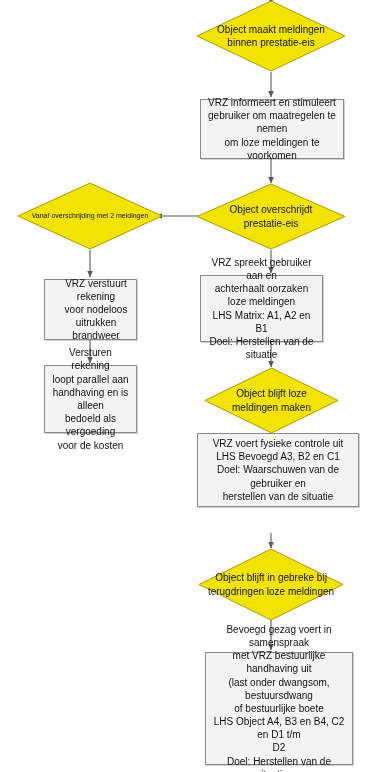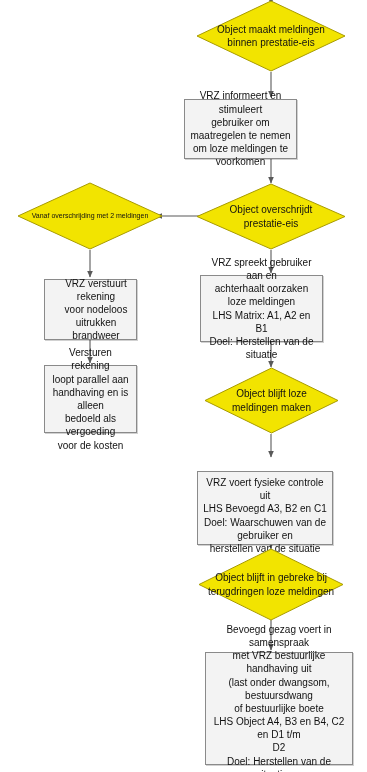--- a/index.html
+++ b/index.html
@@ -115,21 +115,21 @@
   <div class="diamond-wrap" style="left:196px; top:0px; width:150px; height:72px;">
     <svg class="dshape" width="150" height="72" viewBox="0 0 150 72" xmlns="http://www.w3.org/2000/svg">
       <polygon points="75,1 149,36 75,71 1,36" fill="#F2E400" stroke="#A89B00" stroke-width="1"></polygon>
     </svg>
     <div class="diamond-label t75">
       <span class="ln">Object maakt meldingen
 binnen prestatie-eis</span>
     </div>
   </div>
 
-  <div class="node box t75" style="left:184px; top:99px; width:113px; height:60px;">
+  <div class="node box t75" style="left:200px; top:99px; width:144px; height:60px;">
     <span class="ln">VRZ informeert en stimuleert
 gebruiker om maatregelen te nemen
 om loze meldingen te voorkomen</span>
   </div>
 
   <div class="diamond-wrap" style="left:196px; top:183px; width:150px; height:67px;">
     <svg class="dshape" width="150" height="67" viewBox="0 0 150 67" xmlns="http://www.w3.org/2000/svg">
       <polygon points="75,1 149,33.5 75,66 1,33.5" fill="#F2E400" stroke="#A89B00" stroke-width="1"></polygon>
     </svg>
     <div class="diamond-label t75">
@@ -173,21 +173,21 @@
   <div class="diamond-wrap" style="left:204px; top:367px; width:135px; height:67px;">
     <svg class="dshape" width="135" height="67" viewBox="0 0 135 67" xmlns="http://www.w3.org/2000/svg">
       <polygon points="67.5,1 134,33.5 67.5,66 1,33.5" fill="#F2E400" stroke="#A89B00" stroke-width="1"></polygon>
     </svg>
     <div class="diamond-label t75">
       <span class="ln">Object blijft loze
 meldingen maken</span>
     </div>
   </div>
 
-  <div class="node box t75" style="left:197px; top:471px; width:136px; height:74px;justify-content:space-between;">
+  <div class="node box t75" style="left:197px; top:433px; width:162px; height:74px;">
     <span class="ln">VRZ voert fysieke controle uit</span>
     <span class="gap"></span>
     <span class="ln">LHS Bevoegd A3, B2 en C1</span>
     <span class="ln">Doel: Waarschuwen van de gebruiker en
 herstellen van de situatie</span>
   </div>
 
   <div class="diamond-wrap" style="left:198px; top:548px; width:146px; height:73px;">
     <svg class="dshape" width="146" height="73" viewBox="0 0 146 73" xmlns="http://www.w3.org/2000/svg">
       <polygon points="73,1 145,36.5 73,72 1,36.5" fill="#F2E400" stroke="#A89B00" stroke-width="1"></polygon>

